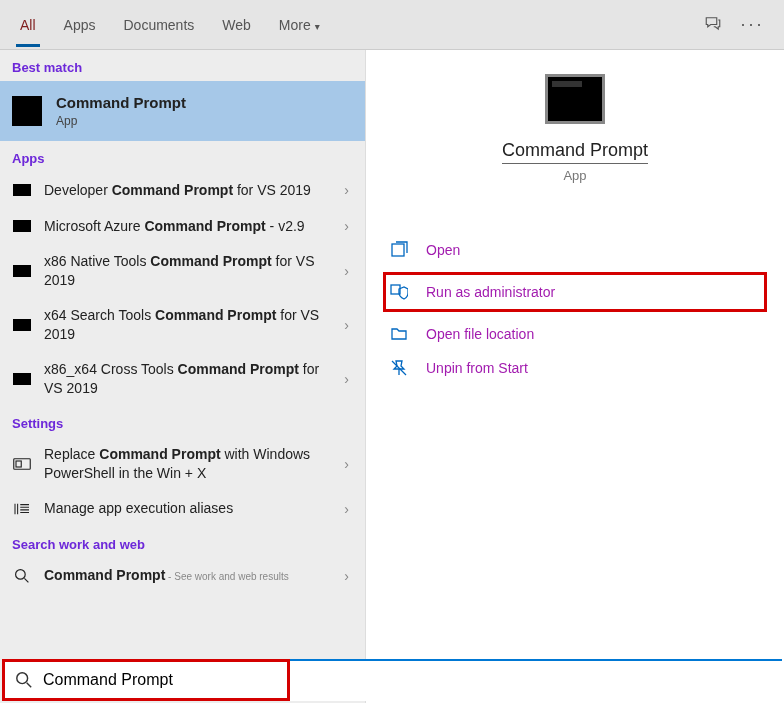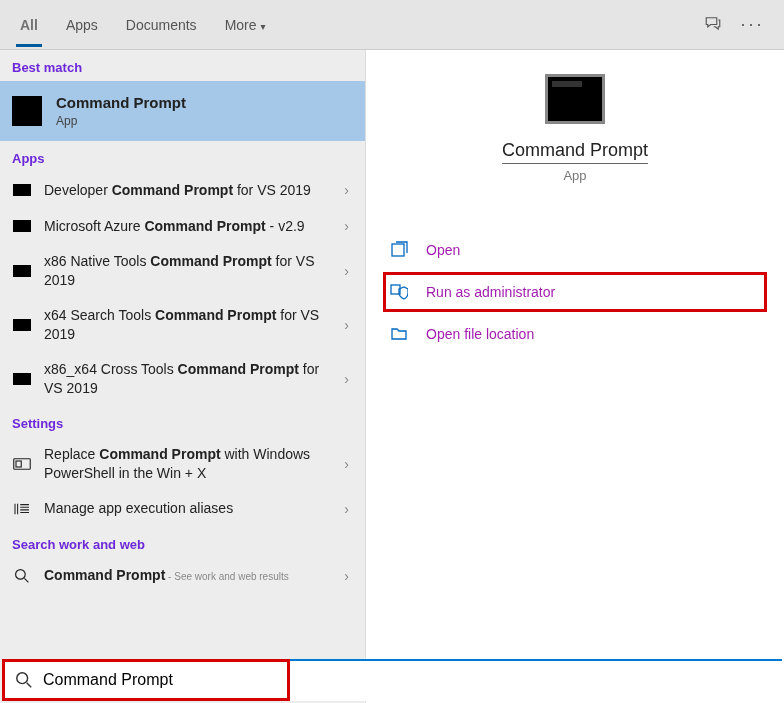--- a/index.html
+++ b/index.html
@@ -1,20 +1,20 @@
 <!DOCTYPE html>
 <html><head>
 <meta charset="utf-8">
 <style>
 *{margin:0;padding:0;box-sizing:border-box;font-family:"Segoe UI",Arial,sans-serif}
 body{width:784px;height:703px;background:#fff;overflow:hidden;position:relative}
 .container{display:flex;flex-direction:column;height:100%}
 .tabs{display:flex;align-items:center;background:#e5e5e5;border-bottom:1px solid #ccc;height:50px;padding:0 6px}
 .tab{padding:14px 14px;font-size:14px;color:#555;cursor:pointer;position:relative}
-.tab.active{color:#737373;font-weight:700}
+.tab.active{color:#7f1d1d;font-weight:400}
 .tab.active::after{content:"";position:absolute;bottom:0;left:10px;right:10px;height:3px;background:#005a9e}
 .tab .chev{font-size:10px;margin-left:4px}
 .topbar-right{margin-left:auto;display:flex;align-items:center;gap:18px;padding-right:14px;color:#555}
 .topbar-right svg{width:18px;height:18px}
 .dots{font-size:18px;letter-spacing:2px}
 .body{display:flex;flex:1;min-height:0}
 .left{width:365px;background:#ededed;display:flex;flex-direction:column;overflow:hidden}
 .right{flex:1;background:#fff;border-left:1px solid #ddd;padding:24px 20px 0 20px}
 .section-hdr{font-size:13px;font-weight:600;color:#6d28d9;padding:10px 12px 6px 12px}
 .result{display:flex;align-items:center;padding:8px 10px 8px 12px;position:relative}
@@ -48,20 +48,21 @@
 .scroll{flex:1;overflow:hidden}
 </style>
 </head>
 <body>
 
 <div class="container">
 <div class="tabs">
   <div class="tab active">All</div>
   <div class="tab">Apps</div>
   <div class="tab">Documents</div>
+  <div class="tab">Web</div>
   <div class="tab"><span>More</span><span class="chev">▾</span></div>
   <div class="topbar-right">
     <span><svg viewBox="0 0 24 24" fill="none" stroke="currentColor" stroke-width="1.5">
             <path d="M3 5h14v9H9l-4 3v-3H3z"></path>
             <path d="M19 8h2v9h-2v3l-4-3h-2"></path>
           </svg></span>
     <span class="dots">···</span>
   </div>
 </div>
 
@@ -177,20 +178,29 @@
       <span>Run as administrator</span>
     </div>
     <div class="action">
       <span class="aicon">
               <svg width="18" height="18" viewBox="0 0 18 18" fill="none" stroke="#0067c0" stroke-width="1.3">
                 <path d="M2 4h5l2 2h7v8H2z"></path>
               </svg>
             </span>
       <span>Open file location</span>
     </div>
+    <div class="action">
+      <span class="aicon">
+              <svg width="18" height="18" viewBox="0 0 18 18" fill="none" stroke="#0067c0" stroke-width="1.3">
+                <path d="M6 2h6l-1 5 3 3H4l3-3zM9 10v6"></path>
+                <path d="M2 2l14 14"></path>
+              </svg>
+            </span>
+      <span>Unpin from Start</span>
+    </div>
   </div>
 </div>
 </div>
 </div>
 
 <div class="searchbar">
   <div class="sb-box">
     <svg viewBox="0 0 20 20" fill="none" stroke="#333" stroke-width="1.6">
         <circle cx="8" cy="8" r="6"></circle>
         <path d="M13 13l5 5"></path>

